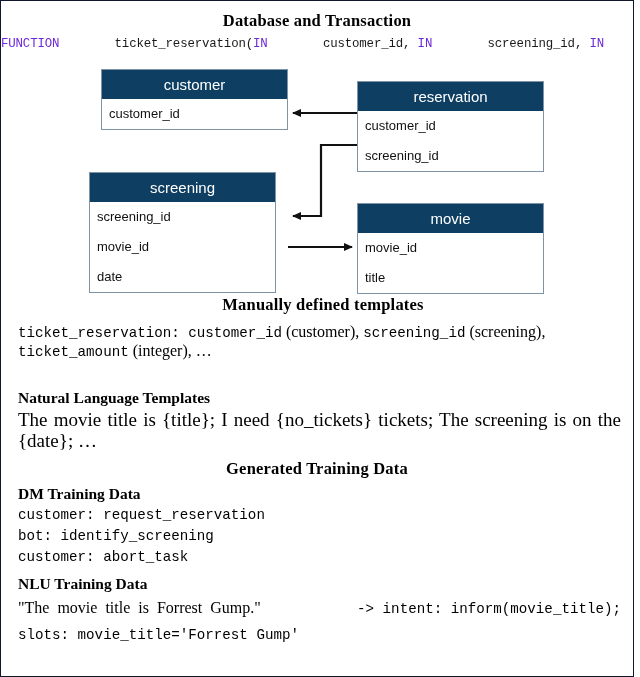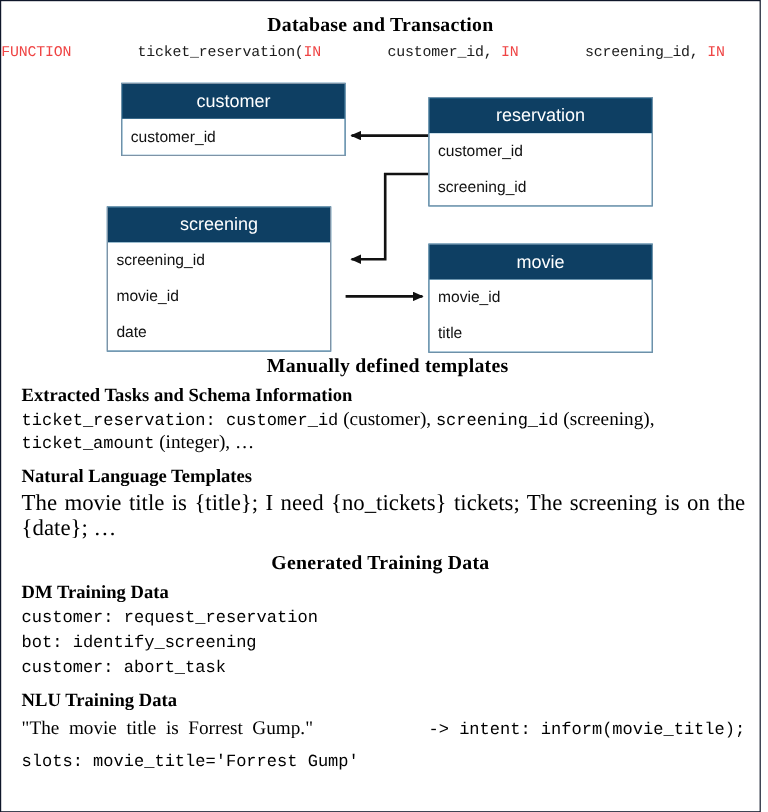--- a/index.html
+++ b/index.html
@@ -40,21 +40,21 @@
     position: absolute;
     left: 0;
     right: 0;
     top: 36px;
     text-align: center;
     font-family: "Liberation Mono", "DejaVu Sans Mono", monospace;
     font-size: 12.4px;
     white-space: nowrap;
     letter-spacing: -0.15px;
   }
-  .kw { color: #ef4444; }
+  .kw { color: #6d28d9; }
   .plain { color: #1a1a1a; padding-left: 48px; }
 
   
   #er-diagram {
     position: absolute;
     left: 0;
     top: 58px;
     width: 640px;
     height: 240px;
   }
@@ -180,21 +180,20 @@
       <div class="er-body">
         <div class="er-field">movie_id</div>
         <div class="er-field">title</div>
       </div>
     </div>
   </div>
 
   <div class="section-title" style="position:absolute; left:12px; right:0; top:294px;font-family:Liberation Serif, serif;">Manually defined templates</div>
 
   <div class="block" style="top:320px;">
-    <div class="sub-heading">Extracted Tasks and Schema Information</div>
     <div style="margin-top:2px; white-space:nowrap;"><span class="mono">ticket_reservation: customer_id</span><span class="serif"> (customer), </span><span class="mono">screening_id</span><span class="serif"> (screening),</span></div>
     <div style="margin-top:1px; white-space:nowrap;"><span class="mono">ticket_amount</span><span class="serif"> (integer), …</span></div>
   </div>
 
   <div class="block" style="top:388px;">
     <div class="sub-heading">Natural Language Templates</div>
     <div class="body-line justified" style="margin-top:2px;">The movie title is {title}; I need {no_tickets} tickets; The screening is on the</div>
     <div class="body-line" style="text-align:left;">{date}; …</div>
   </div>
 

